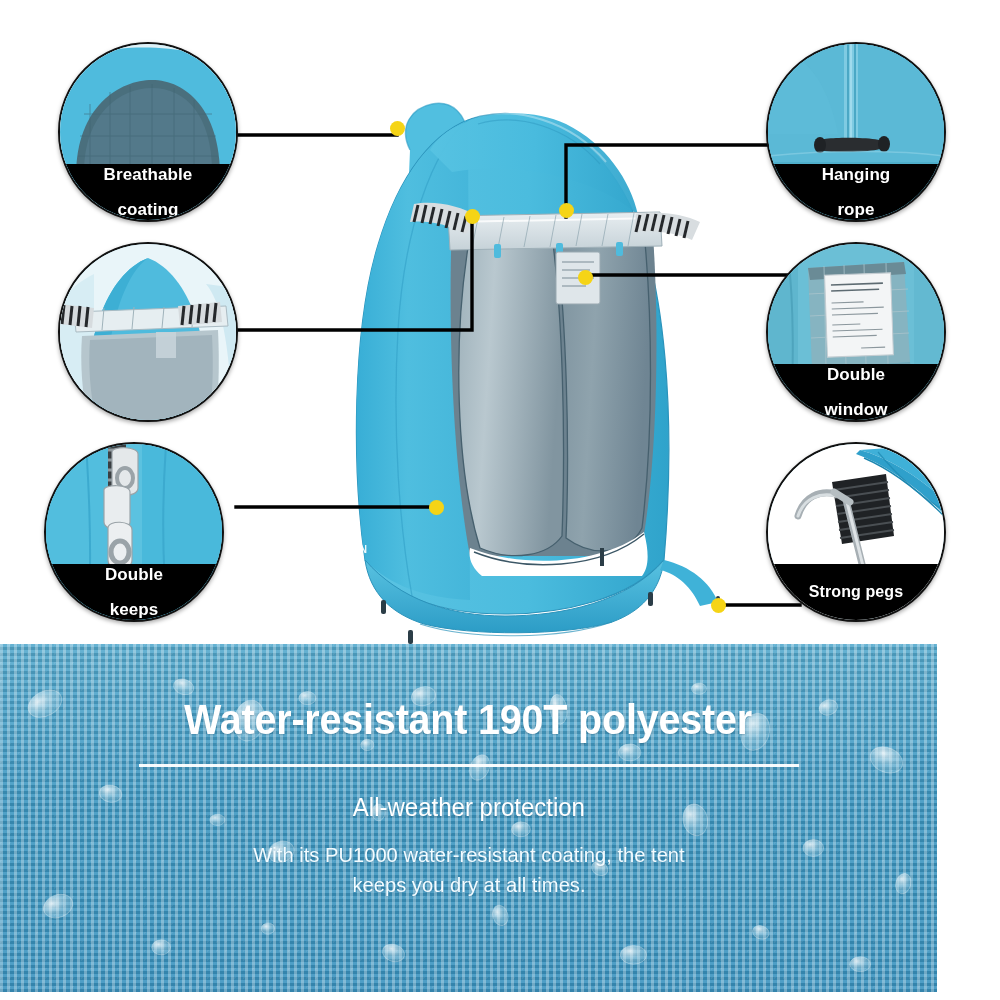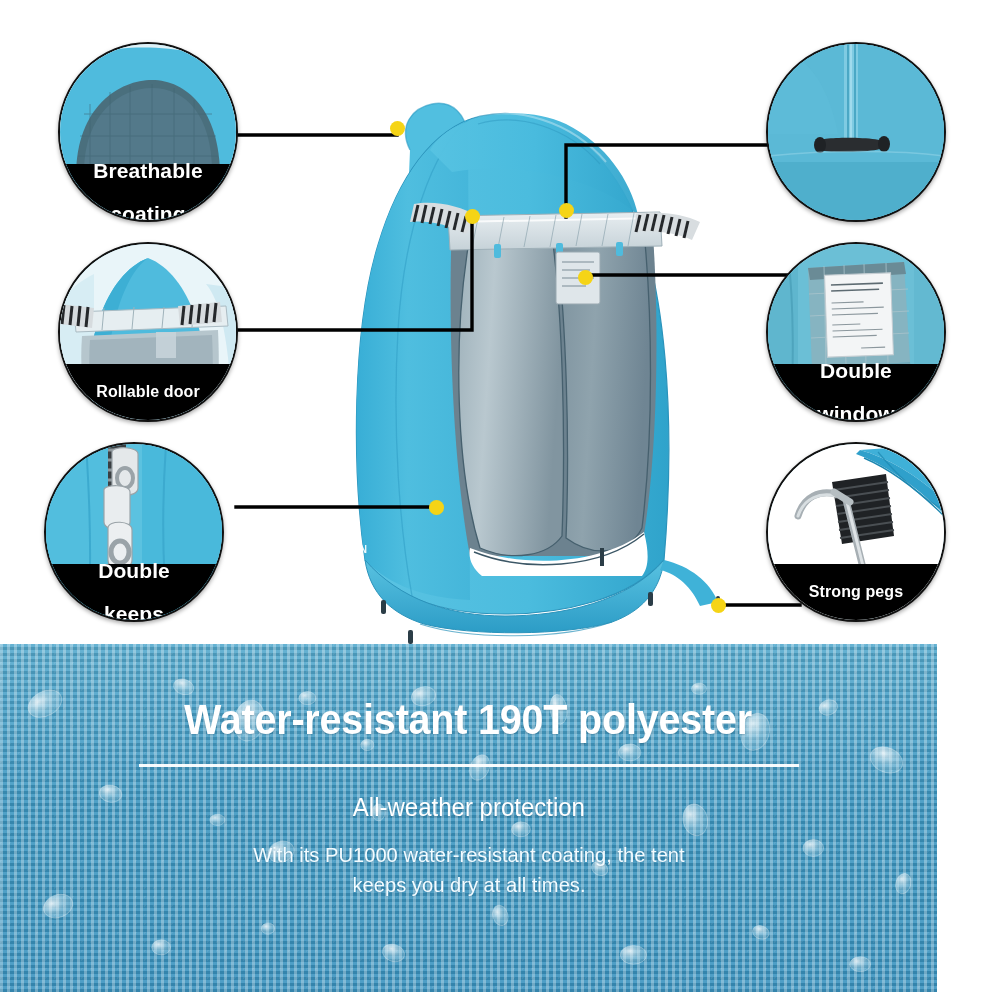--- a/index.html
+++ b/index.html
@@ -18,21 +18,21 @@
   
   #tent-art{position:absolute;left:0;top:0;width:1000px;height:652px;}
 
   
   .callout{position:absolute;width:176px;height:176px;border-radius:50%;
     overflow:hidden;border:2px solid #111;background:#bfe8f4;
     box-shadow:0 2px 4px rgba(0,0,0,.35);}
   .callout .photo{position:absolute;left:0;top:0;width:100%;height:100%;}
   .callout .band{position:absolute;left:-6%;bottom:0;width:112%;height:32%;
     background:#000;display:flex;align-items:center;justify-content:center;}
-  .callout .band span{display:block;color:#fff;font-weight:bold;font-size:21px;
+  .callout .band span{display:block;color:#fff;font-weight:bold;font-size:17px;
     line-height:1.02;text-align:center;letter-spacing:.1px;
     font-family:"Liberation Sans", sans-serif;}
   .callout.one-line .band span{font-size:16px;}
 
   
   .dot{position:absolute;width:15px;height:15px;border-radius:50%;background:#f5d416;}
 
   
   #banner{position:absolute;left:0;top:644px;width:928px;height:348px;overflow:hidden;
     background:#3f9cc6;padding-left:9px;}
@@ -300,23 +300,20 @@
               <path d="M140 60 L 138 79"></path>
               <path d="M148 60 L 146 79"></path>
               <path d="M156 59 L 154 78"></path>
             </g>
           </g>
 
         <path d="M22 92 L 158 86 C 160 130, 158 160, 154 176 L 28 176 C 22 150, 20 118, 22 92 Z" fill="#b6c6cd"></path>
         <path d="M30 96 L 152 91 C 154 130, 152 158, 148 176 L 36 176 C 30 150, 28 120, 30 96 Z" fill="#a2b4bd"></path>
         <rect x="96" y="88" width="20" height="26" fill="#c6d3d9" opacity=".9"></rect>
       </svg>
-      <div class="band">
-        <span>Rollable door</span>
-      </div>
     </div>
 
     <div class="callout" style="left:44px;top:442px;">
       <svg class="photo" viewBox="0 0 176 176">
         <rect width="176" height="176" fill="#5BC2E0"></rect>
         <path d="M0 0 H 66 V 176 H 0 Z" fill="#52BEDE"></path>
         <path d="M96 0 H 176 V 176 H 96 Z" fill="#49B9DB"></path>
         <path d="M40 0 C 44 60, 46 120, 42 176" fill="none" stroke="#2f9cc4" stroke-width="2" opacity=".6"></path>
         <path d="M120 0 C 116 60, 116 120, 122 176" fill="none" stroke="#2f9cc4" stroke-width="2" opacity=".5"></path>
 
@@ -364,20 +361,23 @@
         <rect x="76" y="-4" width="14" height="112" fill="#7FCBE2"></rect>
         <path d="M80 -4 V 106" stroke="#3E9FBE" stroke-width="1.6"></path>
         <path d="M87 -4 V 106" stroke="#3E9FBE" stroke-width="1.6"></path>
         <path d="M83 -4 V 106" stroke="#a9dff0" stroke-width="2" opacity=".8"></path>
 
         <path d="M48 98 C 48 92, 120 92, 120 100 C 120 110, 48 110, 48 104 Z" fill="#2a2d30"></path>
         <ellipse cx="52" cy="101" rx="6" ry="8" fill="#1f2225"></ellipse>
         <ellipse cx="116" cy="100" rx="6" ry="8" fill="#1f2225"></ellipse>
         <path d="M0 112 C 60 106, 130 106, 176 112" fill="none" stroke="#8fd2e6" stroke-width="1.4" opacity=".6"></path>
       </svg>
+      <div class="band">
+        <span><span>Hanging</span><br><span>rope</span></span>
+      </div>
     </div>
 
     <div class="callout" style="left:766px;top:242px;">
       <svg class="photo" viewBox="0 0 176 176">
         <rect width="176" height="176" fill="#6BBFD6"></rect>
         <path d="M0 0 H 30 V 176 H 0 Z" fill="#5FB6CE"></path>
         <path d="M146 0 H 176 V 176 H 146 Z" fill="#63B9D1"></path>
         <path d="M20 10 C 26 60, 26 130, 22 176" fill="none" stroke="#4EA4BD" stroke-width="2"></path>
 
         <path d="M40 24 L 136 18 L 142 118 L 44 126 Z" fill="#8fb0ba" opacity=".75"></path>

